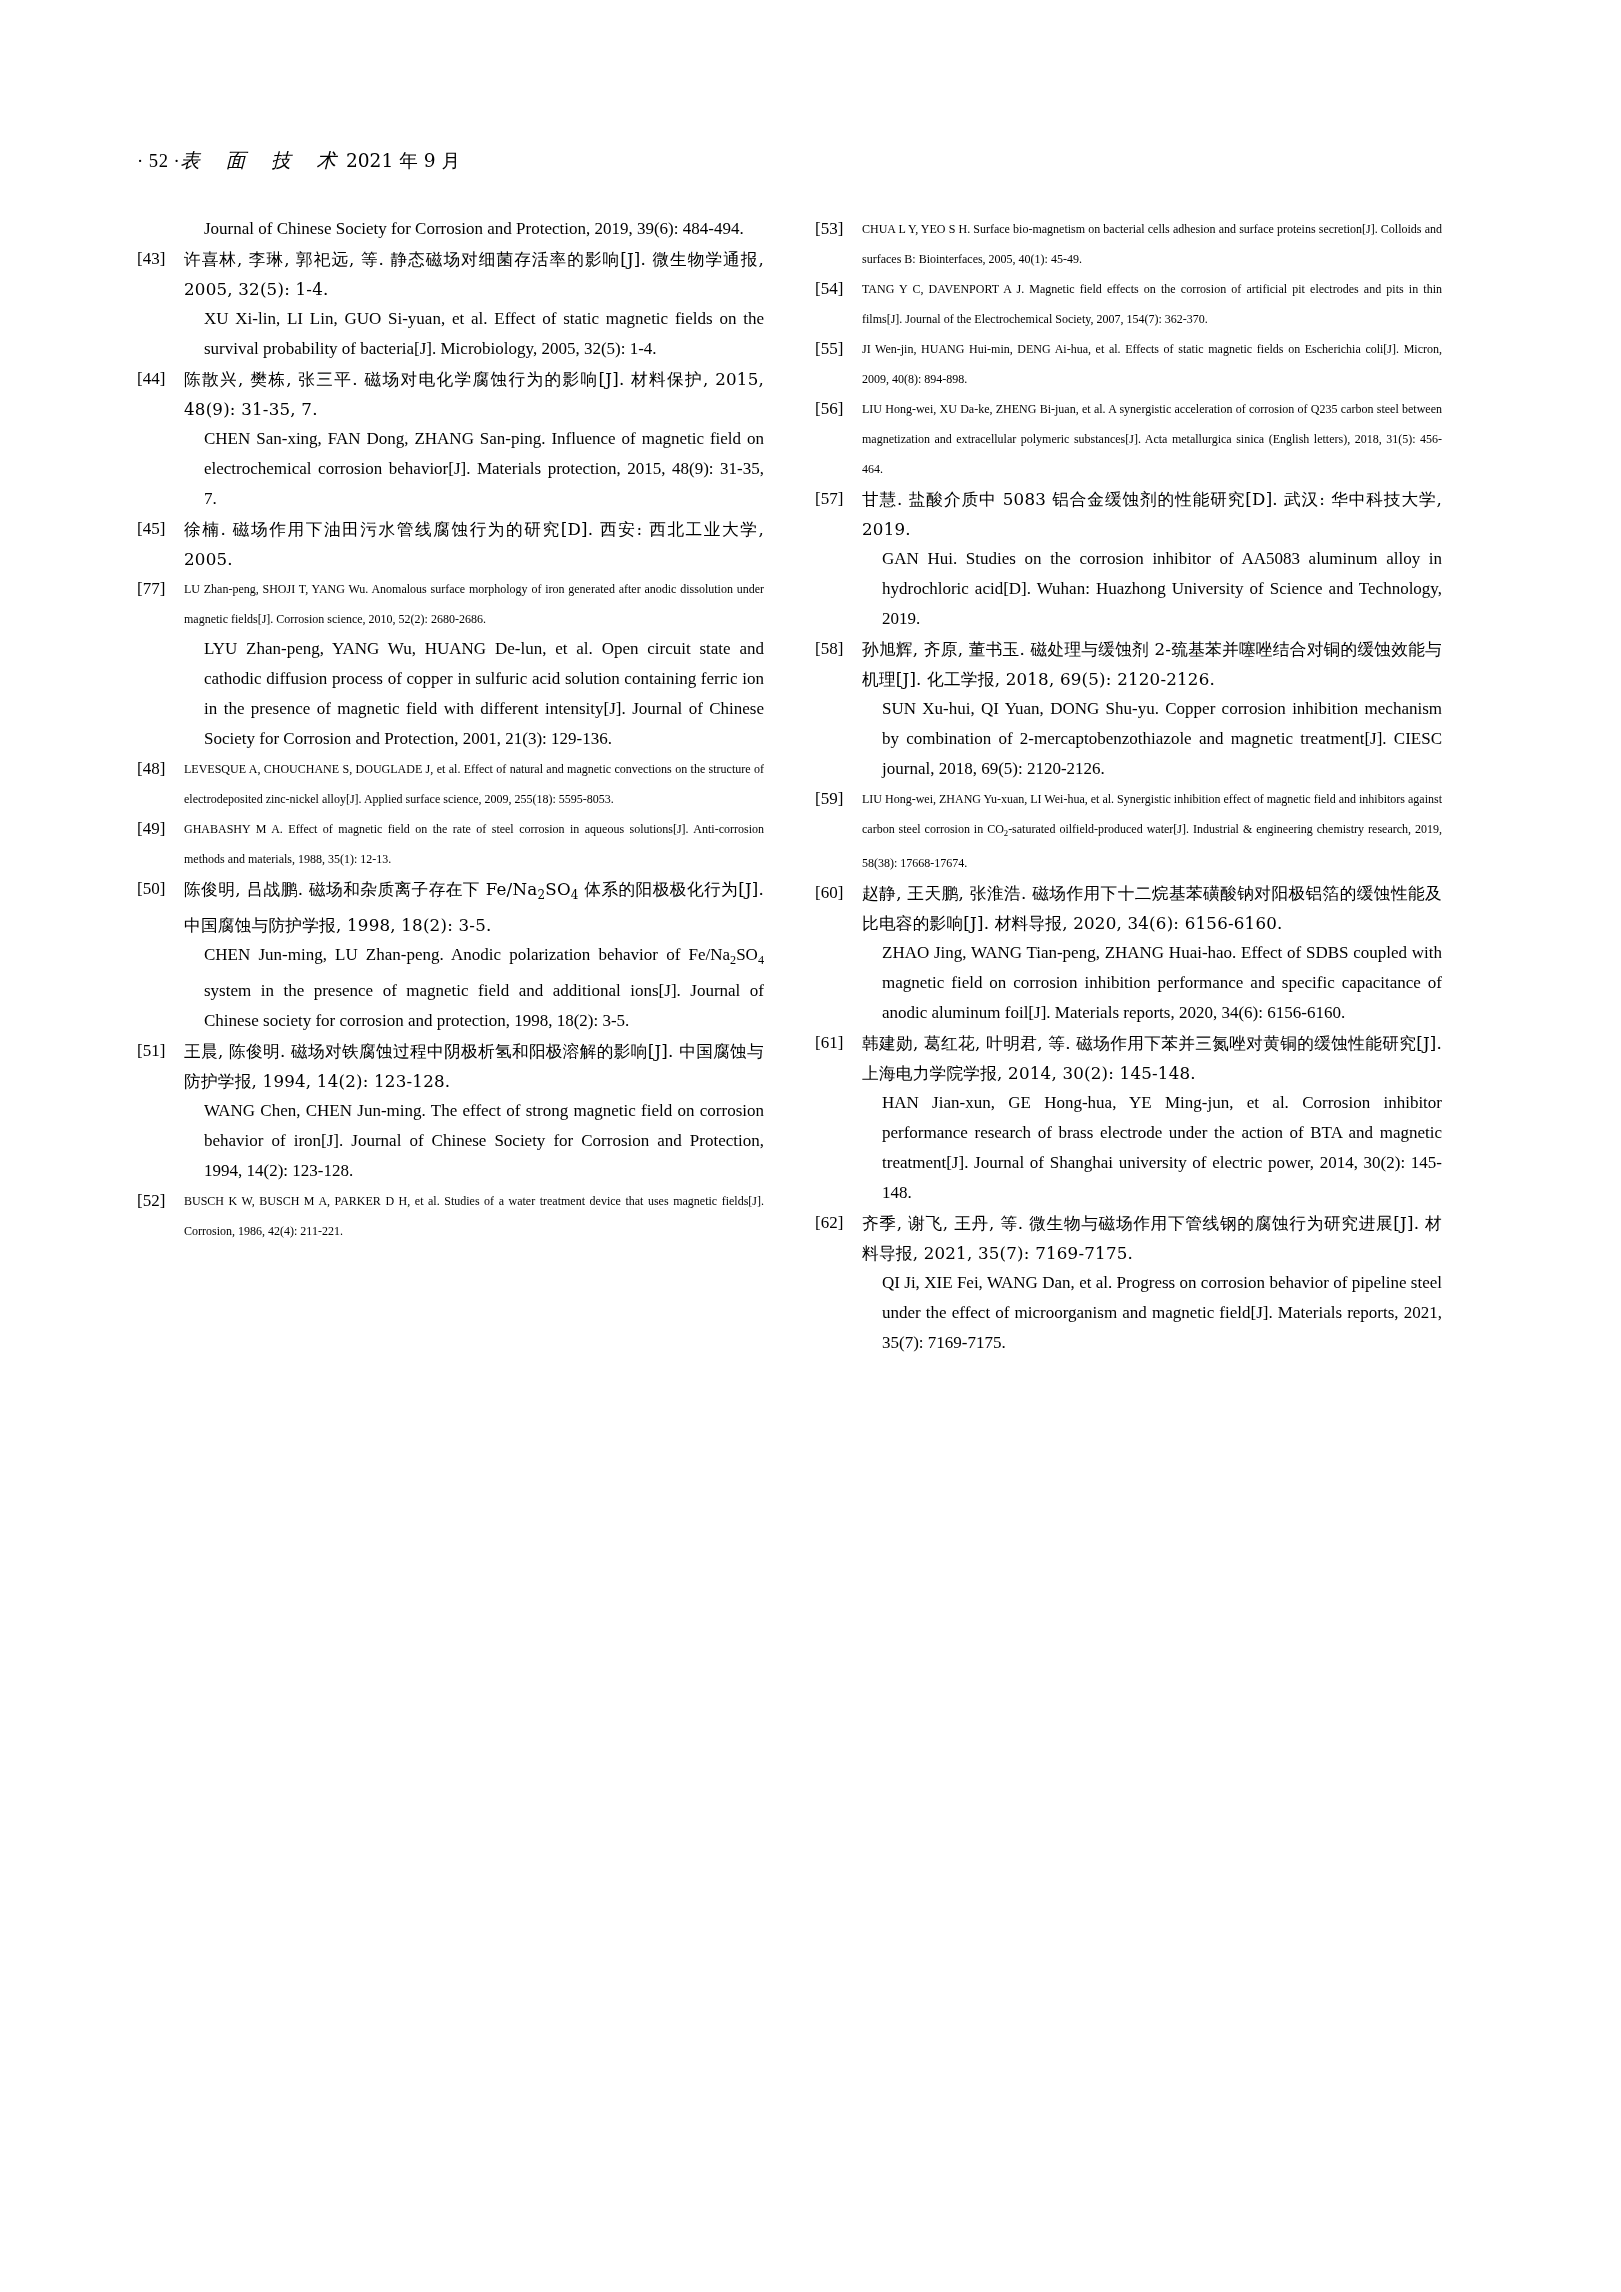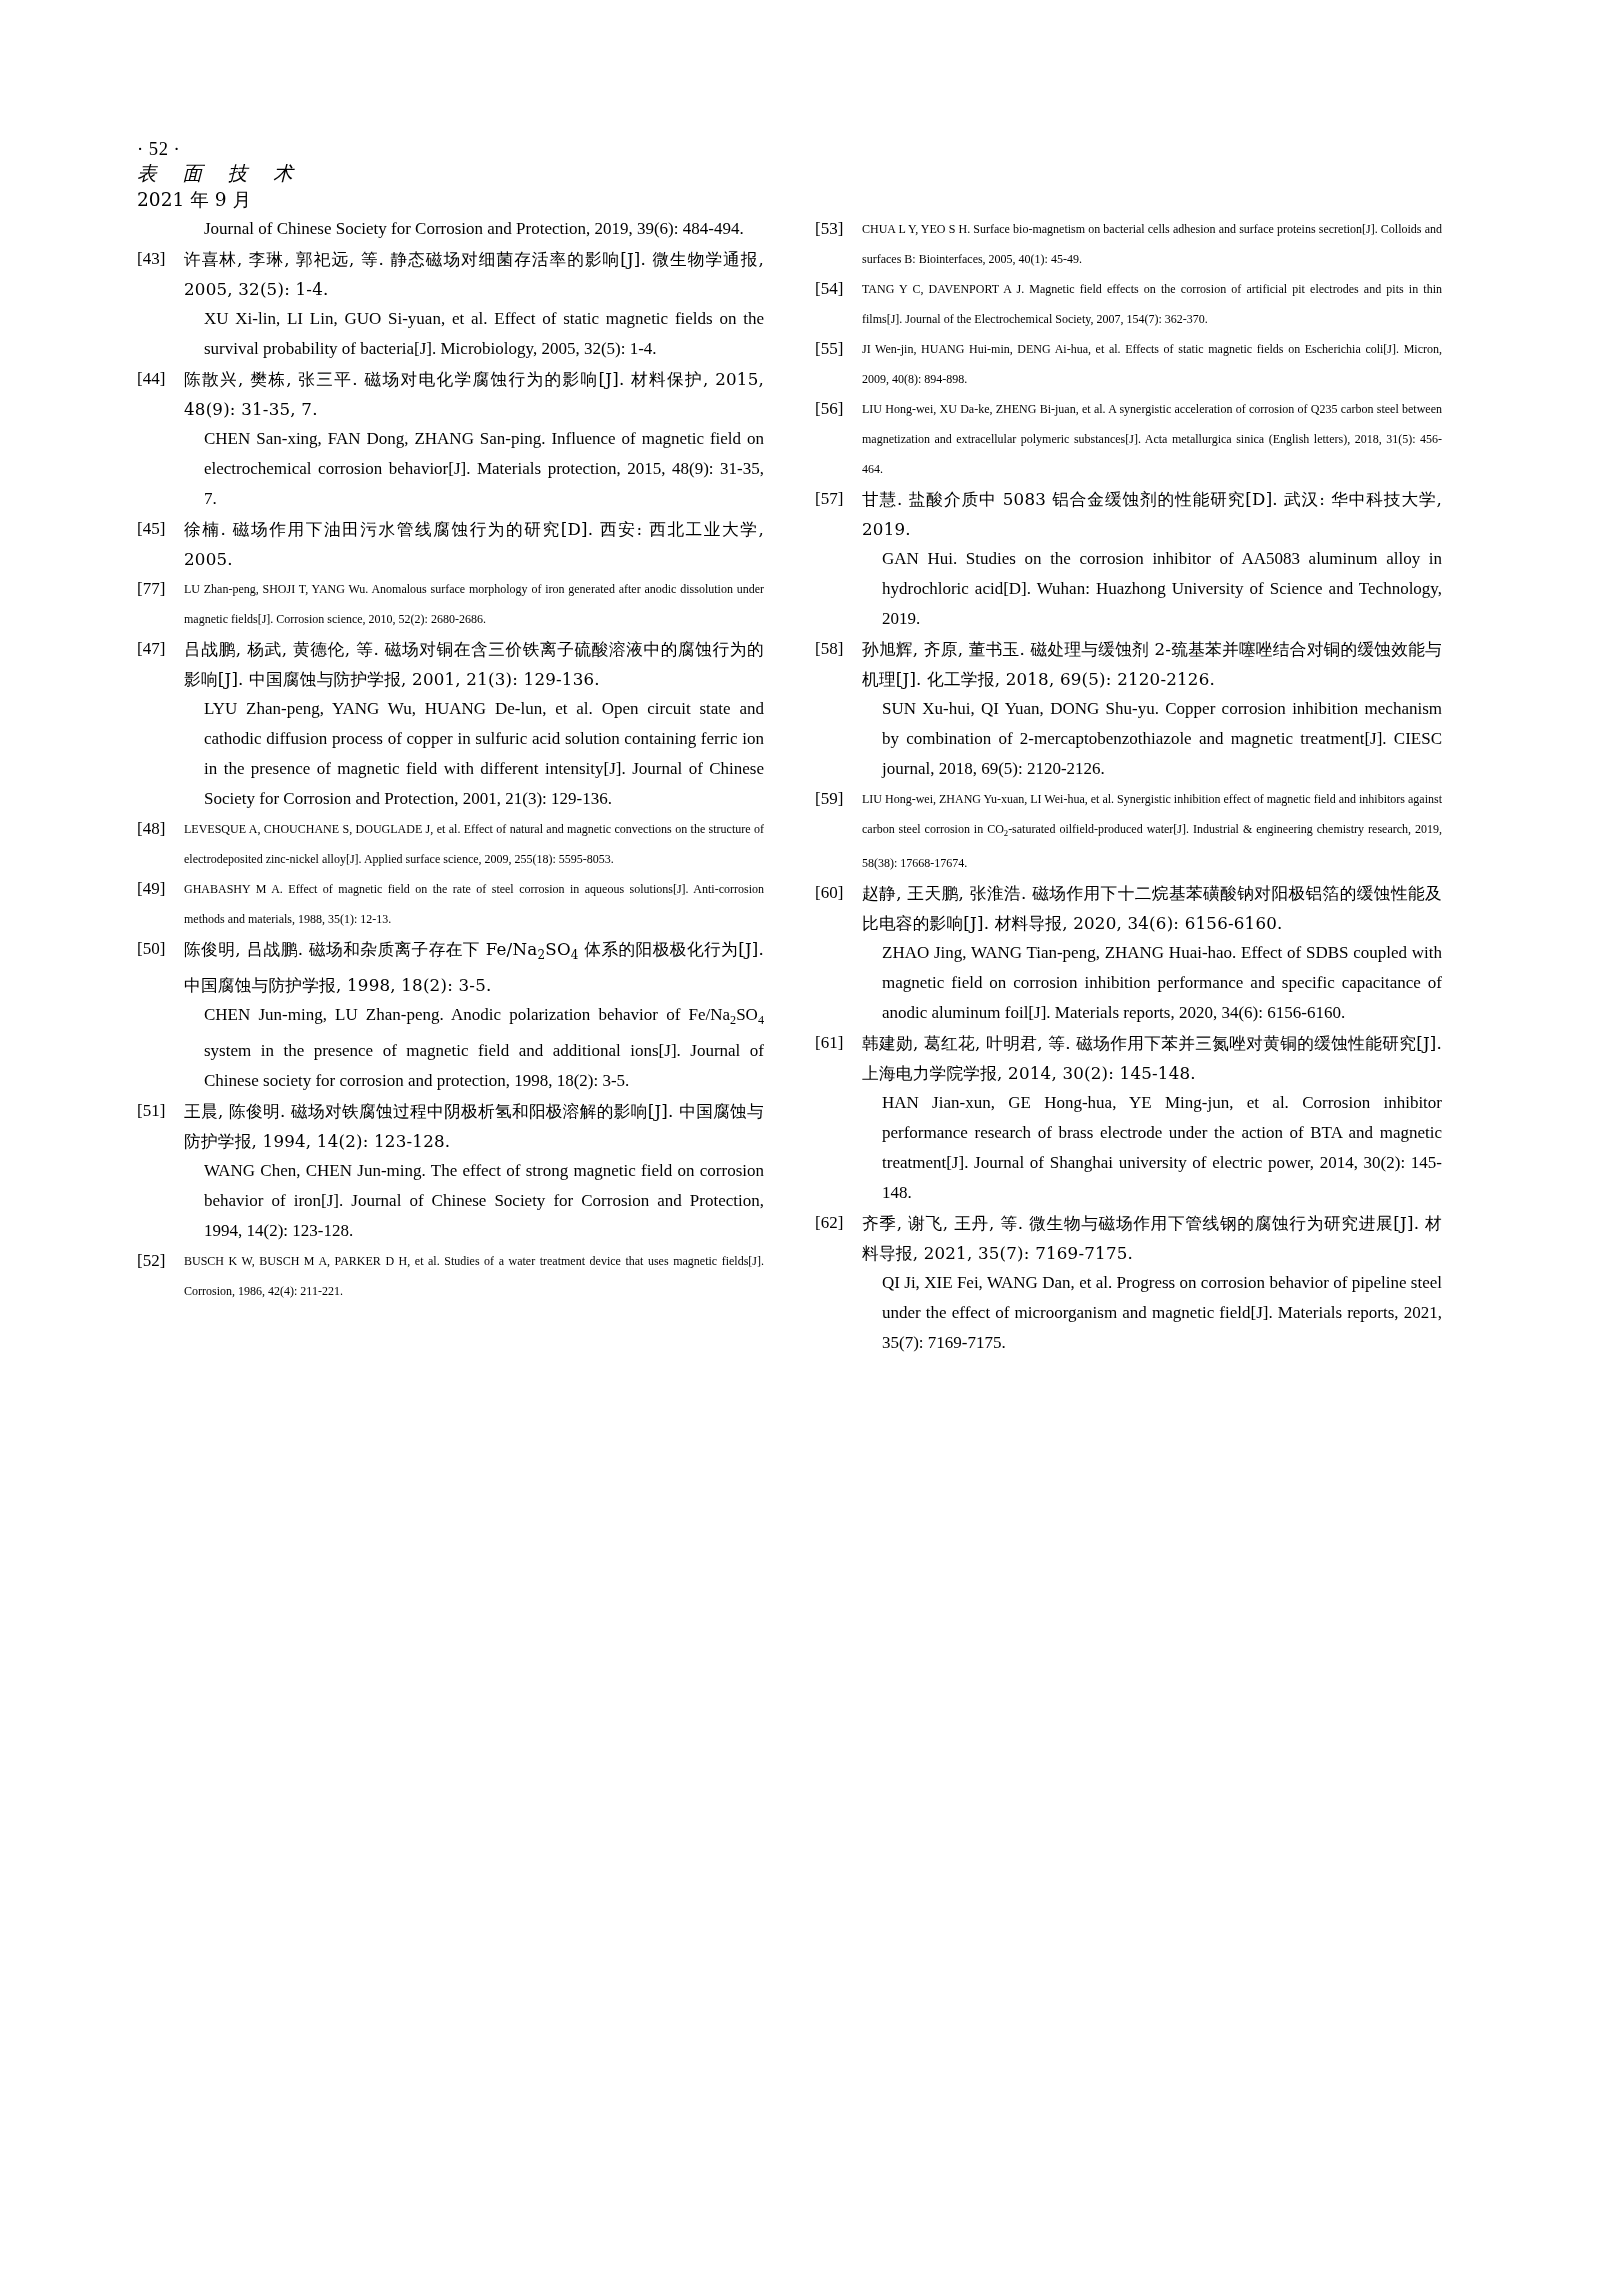--- a/index.html
+++ b/index.html
@@ -11,28 +11,26 @@
     position: relative;
     width: 1621px;
     height: 2293px;
     background: #ffffff;
     font-family: "Liberation Serif", serif;
     color: #000000;
     box-sizing: border-box;
   }
   .header {
     position: absolute;
-    top: 138px;
+    top: 147px;
     left: 137px;
     right: 137px;
     display: flex;
     align-items: baseline;
-    justify-content: space-between;
     font-size: 18.6px;
-    flex-direction: column;
   }
   .header .hd-left {
     font-family: "Liberation Serif", serif;
     letter-spacing: 0.5px;
   }
   .header .hd-center {
     font-family: "DejaVu Serif", serif;
     letter-spacing: 9.8px;
     font-size: 19.6px;
     font-style: italic;
@@ -112,24 +110,20 @@
         </div>
         <div class="cont">CHEN San-xing, FAN Dong, ZHANG San-ping. Influence of magnetic field on electrochemical corrosion behavior[J]. Materials protection, 2015, 48(9): 31-35, 7.</div>
         <div class="ref">
           <div class="ref-num">[45]</div>
           <div class="ref-body cn">徐楠. 磁场作用下油田污水管线腐蚀行为的研究[D]. 西安: 西北工业大学, 2005.</div>
         </div>
         <div class="ref">
           <div class="ref-num">[77]</div>
           <div class="ref-body">LU Zhan-peng, SHOJI T, YANG Wu. Anomalous surface morphology of iron generated after anodic dissolution under magnetic fields[J]. Corrosion science, 2010, 52(2): 2680-2686.</div>
         </div>
-        <div class="ref">
-          <div class="ref-num">[47]</div>
-          <div class="ref-body cn">吕战鹏, 杨武, 黄德伦, 等. 磁场对铜在含三价铁离子硫酸溶液中的腐蚀行为的影响[J]. 中国腐蚀与防护学报, 2001, 21(3): 129-136.</div>
-        </div>
         <div class="cont">LYU Zhan-peng, YANG Wu, HUANG De-lun, et al. Open circuit state and cathodic diffusion process of copper in sulfuric acid solution containing ferric ion in the presence of magnetic field with different intensity[J]. Journal of Chinese Society for Corrosion and Protection, 2001, 21(3): 129-136.</div>
         <div class="ref">
           <div class="ref-num">[48]</div>
           <div class="ref-body">LEVESQUE A, CHOUCHANE S, DOUGLADE J, et al. Effect of natural and magnetic convections on the structure of electrodeposited zinc-nickel alloy[J]. Applied surface science, 2009, 255(18): 5595-8053.</div>
         </div>
         <div class="ref">
           <div class="ref-num">[49]</div>
           <div class="ref-body">GHABASHY M A. Effect of magnetic field on the rate of steel corrosion in aqueous solutions[J]. Anti-corrosion methods and materials, 1988, 35(1): 12-13.</div>
         </div>
         <div class="ref">

